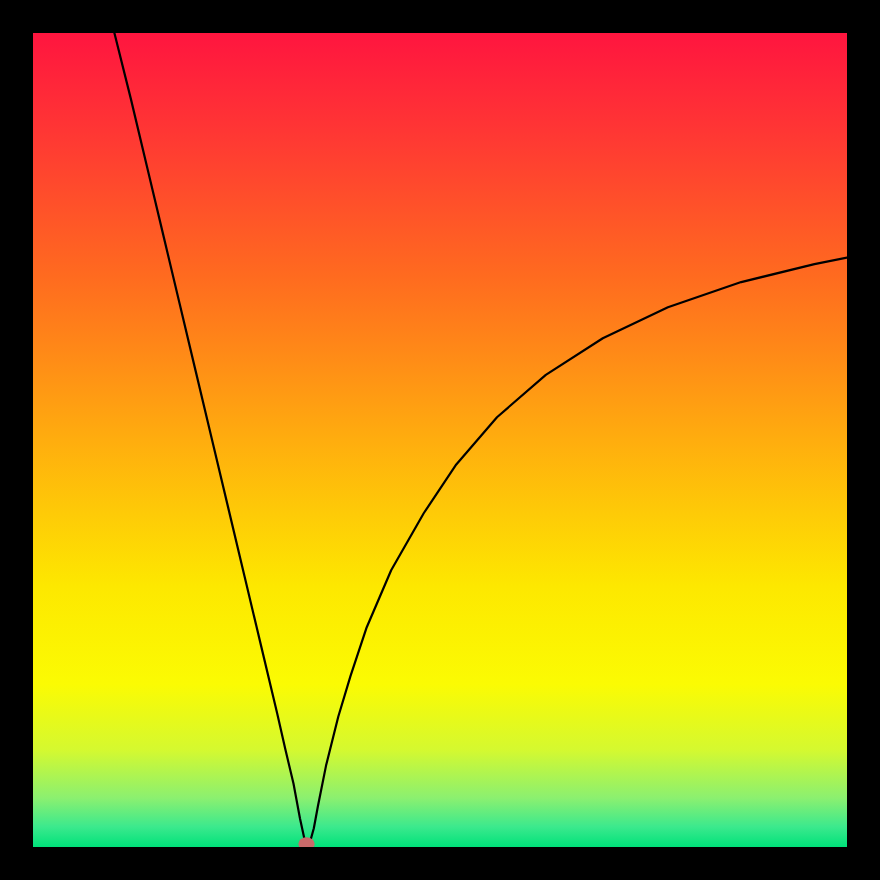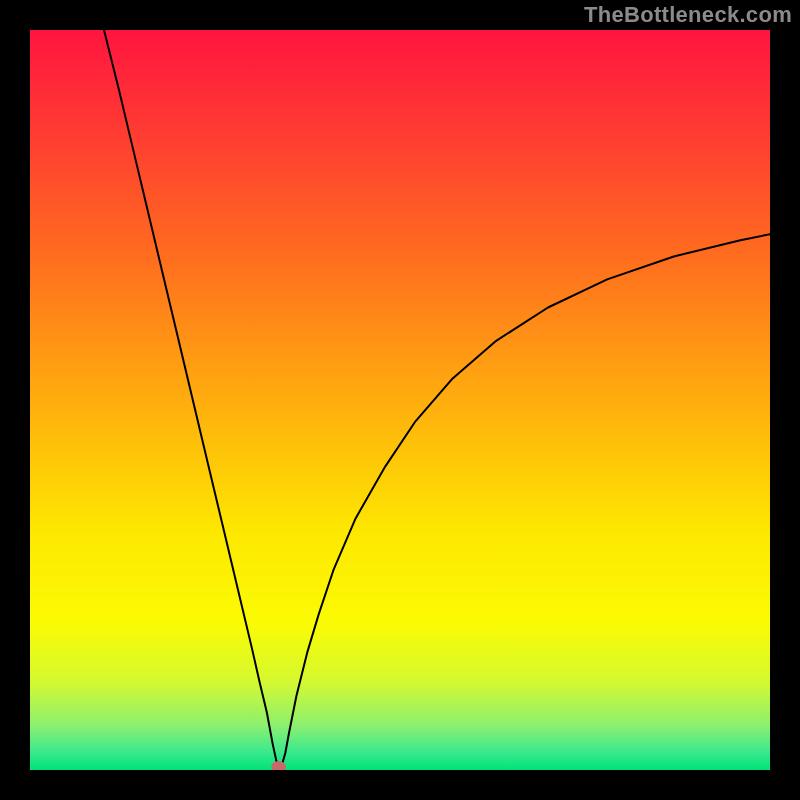--- a/index.html
+++ b/index.html
@@ -56,14 +56,13 @@
             <stop offset="97.50%" stop-color="#3ce98d"></stop>
             <stop offset="100.00%" stop-color="#00e27a"></stop>
           </linearGradient>
       </defs>
       <rect id="bg-rect" x="0" y="0" width="740" height="740" fill="url(#bg-grad)"></rect>
       <path id="curve-path" fill="none" d="M74.00 0.00 L88.80 59.20 L103.60 121.36 L118.40 183.52 L133.20 245.68 L148.00 307.84 L162.80 370.00 L177.60 432.16 L192.40 494.32 L207.20 556.48 L222.00 618.64 L229.40 651.20 L236.80 682.28 L242.72 714.10 L246.42 731.12 L248.64 738.52 L251.60 736.30 L255.30 722.98 L259.00 703.00 L266.40 666.00 L277.50 621.60 L288.60 584.60 L303.40 540.20 L325.60 488.40 L355.20 436.60 L384.80 392.20 L421.80 349.28 L466.20 310.80 L518.00 277.50 L577.20 249.38 L643.80 226.44 L710.40 210.16 L740.00 204.24" stroke="#000000" stroke-width="2" stroke-linejoin="round" stroke-linecap="round"></path>
       <ellipse id="marker-ellipse" cx="248.64" cy="737.04" rx="7.40" ry="5.92" fill="#c96a6a"></ellipse>
     </svg>
   </div>
 
-  <div class="watermark">TheBottleneck.com</div>
 </div>
 
 </body></html>

